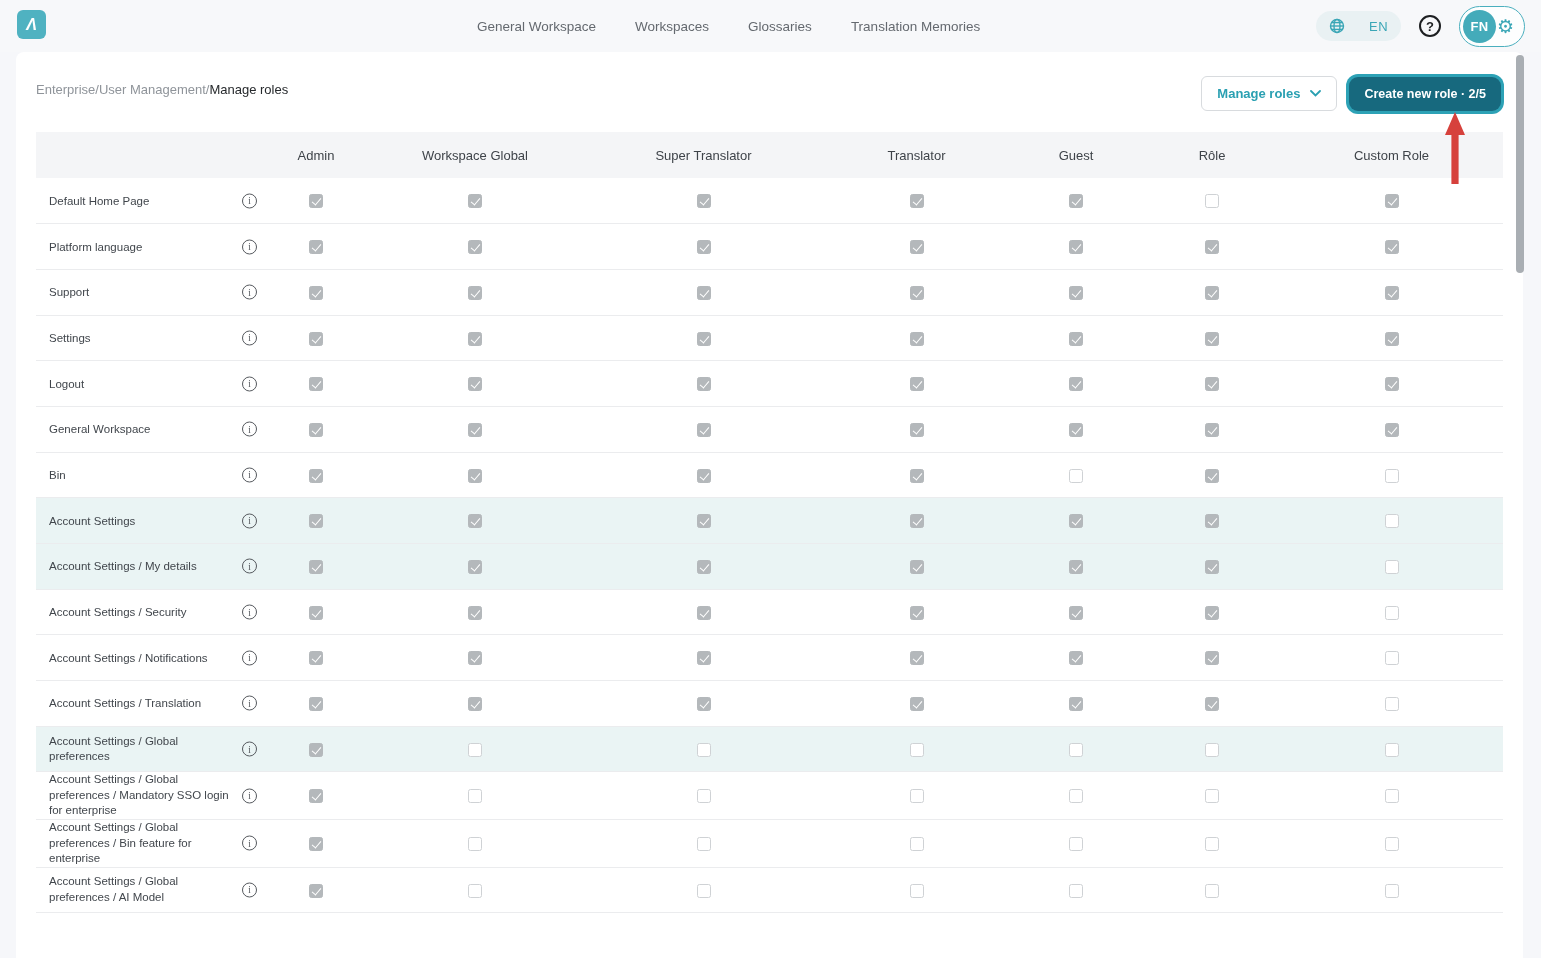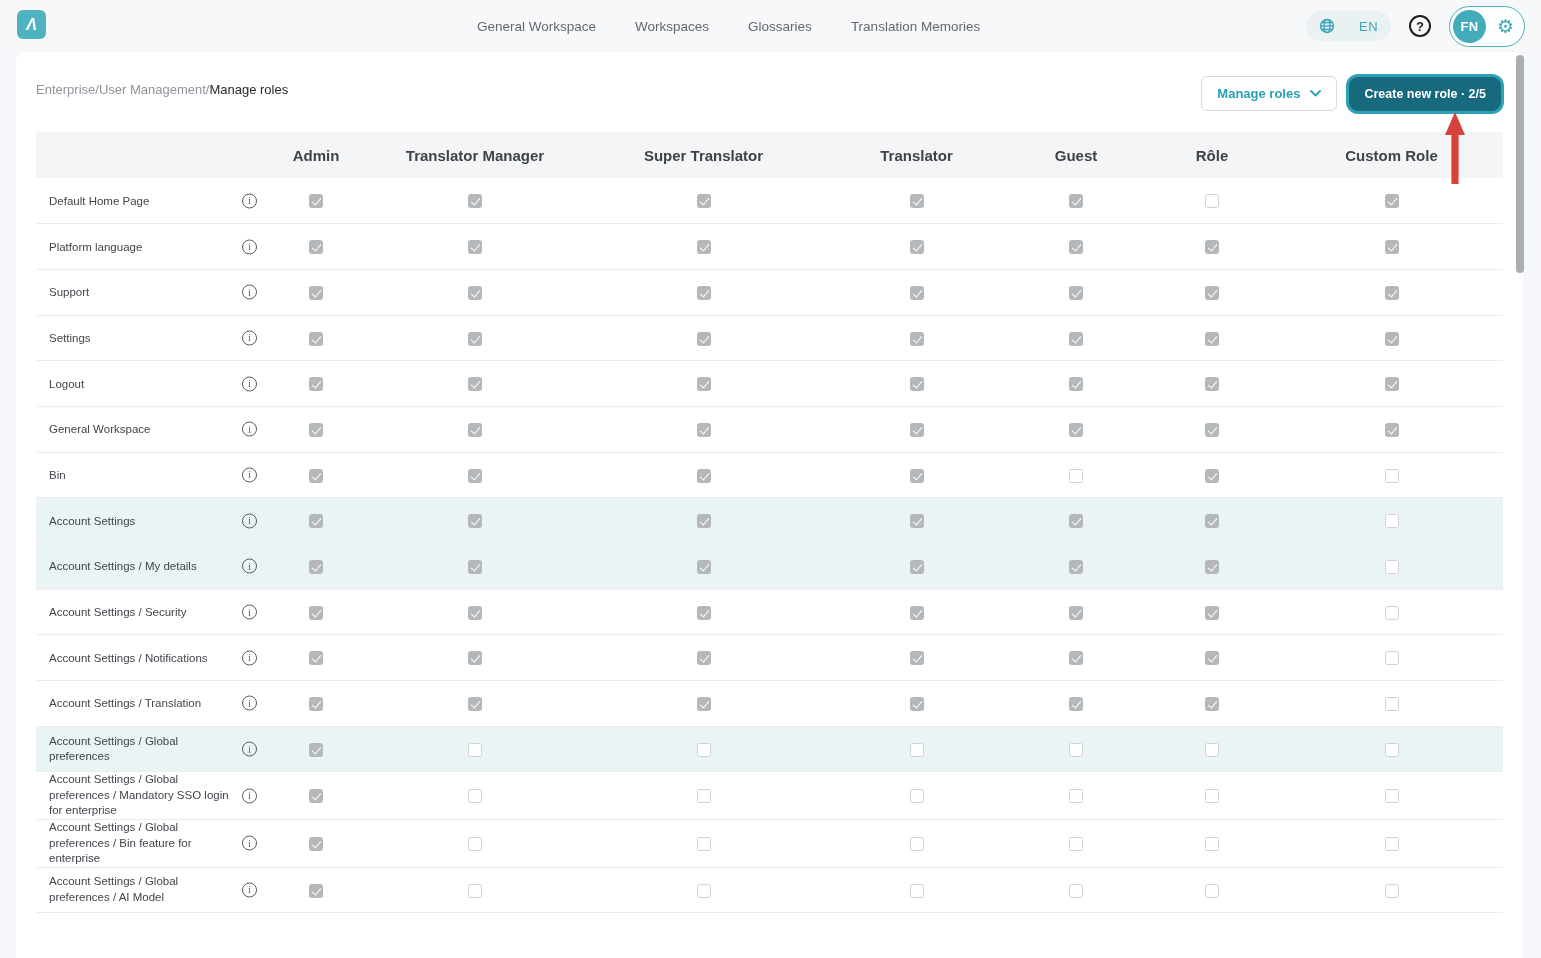--- a/index.html
+++ b/index.html
@@ -38,21 +38,21 @@
     display:flex; align-items:center; gap:24px;
     background:#e9f1f3; border-radius:16px; padding:7px 13px;
     color:#3aa6b6; font-size:13px; letter-spacing:.4px; cursor:pointer;
   }
   .help-circle {
     width:22px; height:22px; border:2px solid #1d1f21; border-radius:50%;
     display:flex; align-items:center; justify-content:center;
     font-size:13px; font-weight:bold; color:#1d1f21; cursor:pointer;
   }
   .avatar-pill {
-    display:flex; align-items:center; gap:11px;
+    display:flex; align-items:center; gap:1px;
     border:1.5px solid #4aafbe; border-radius:21px;
     background:#fdfefe; padding:3px 10px 3px 3px; height:41px; cursor:pointer;
   }
   .avatar-circle {
     width:33px; height:33px; border-radius:50%;
     background:#44abba; color:#fff;
     display:flex; align-items:center; justify-content:center;
     font-size:13px; font-weight:bold; letter-spacing:.3px;
   }
   .gear { font-family:"DejaVu Sans",sans-serif; color:#3aa6b6; font-size:19px; line-height:1; }
@@ -92,21 +92,21 @@
   }
 
   
   .annotation-arrow { position:absolute; left:1444px; top:112px; z-index:5; }
 
   
   .perm-table-wrap { position:absolute; left:20px; top:80px; width:1467px; }
   table { border-collapse:collapse; table-layout:fixed; width:1467px; }
   thead tr { background:#f4f5f7; }
   th {
-    height:46px; font-size:15px; font-weight:bold; color:#3e4349;
+    height:46px; font-size:13px; font-weight:normal; color:#3e4349;
     text-align:center; vertical-align:middle;
   }
   tbody tr { border-bottom:1px solid #ebecee; }
   tbody tr.hl { background:#eaf4f4;text-decoration:underline; }
   td { height:45.7px; vertical-align:middle; text-align:center; }
   td.label-cell, th.label-cell { text-align:left; position:relative; }
   .row-label {
     display:inline-block; width:183px; margin-left:13px;
     font-size:11.5px; color:#41464c; line-height:1.35; vertical-align:middle;
   }
@@ -205,21 +205,21 @@
         <col style="width:243px">
         <col style="width:183px">
         <col style="width:136px">
         <col style="width:136px">
         <col style="width:223px">
       </colgroup>
       <thead>
         <tr>
             <th class="label-cell"></th>
             <th>Admin</th>
-            <th>Translator Manager</th>
+            <th>Workspace Global</th>
             <th>Super Translator</th>
             <th>Translator</th>
             <th>Guest</th>
             <th>Rôle</th>
             <th>Custom Role</th>
           </tr>
       </thead>
       <tbody>
           <tr>
             <td class="label-cell"><span class="row-label">Default Home Page</span><span class="info-icon"></span></td>

